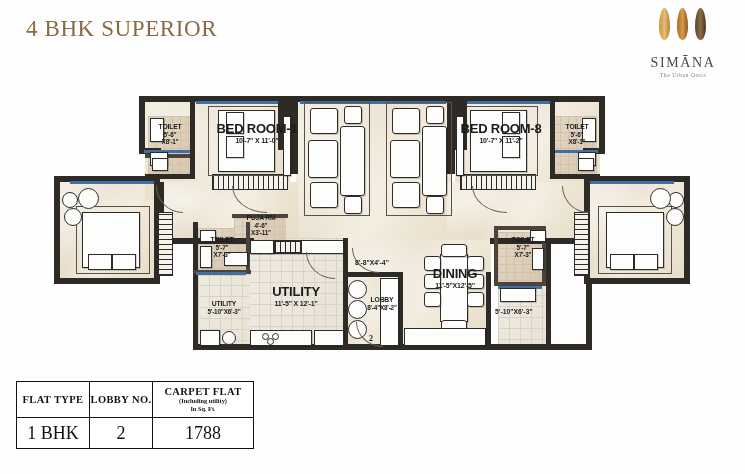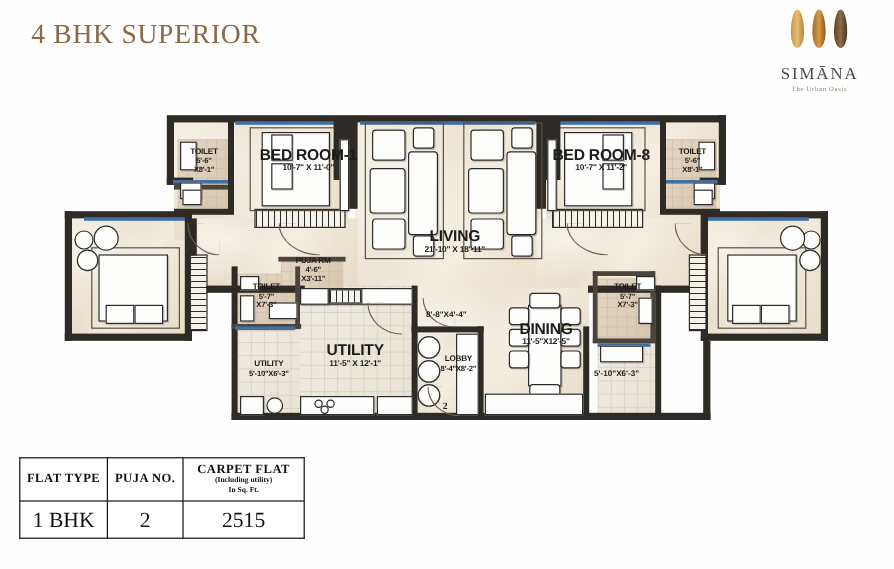--- a/index.html
+++ b/index.html
@@ -306,24 +306,20 @@
     <span class="d">5'-6"</span>
     <span class="d">X8'-1"</span>
   </div>
 
   <div class="lbl" style="left:216px;top:122px;width:82px;">
     <span class="n">BED ROOM-1</span>
     <span class="d">10'-7" X 11'-0"</span>
   </div>
 
 
-  <div class="lbl" style="left:335px;top:190px;width:88px;">
-    <span class="n">LIVING</span>
-    <span class="d">21'-10" X 18'-11"</span>
-  </div>
 
   <div class="lbl" style="left:459px;top:122px;width:84px;">
     <span class="n">BED ROOM-8</span>
     <span class="d">10'-7" X 11'-2"</span>
   </div>
 
   <div class="lbl sm" style="left:549px;top:123px;width:56px;">
     <span class="n">TOILET</span>
     <span class="d">5'-6"</span>
     <span class="d">X8'-1"</span>
@@ -371,26 +367,26 @@
   <div class="dimonly" style="left:355px;top:259px;">8'-8"X4'-4"</div>
   <div class="dimonly" style="left:495px;top:308px;">5'-10"X6'-3"</div>
 
   <div class="unitno" style="left:369px;top:334px;">2</div>
 </div>
 
 <table id="legend">
   <tbody>
       <tr>
     <th class="h c1">FLAT TYPE</th>
-    <th class="h c2">PUJA NO.</th>
+    <th class="h c2">LOBBY NO.</th>
     <th class="h c3">
       <span>CARPET FLAT</span>
       <span class="sub">(Including utility)</span>
       <span class="sub">In Sq. Ft.</span>
     </th>
   </tr>
   <tr>
     <td class="v">1 BHK</td>
     <td class="v">2</td>
-    <td class="v">2515</td>
+    <td class="v">1788</td>
   </tr>
 </tbody>
   </table>
 
 </body></html>

